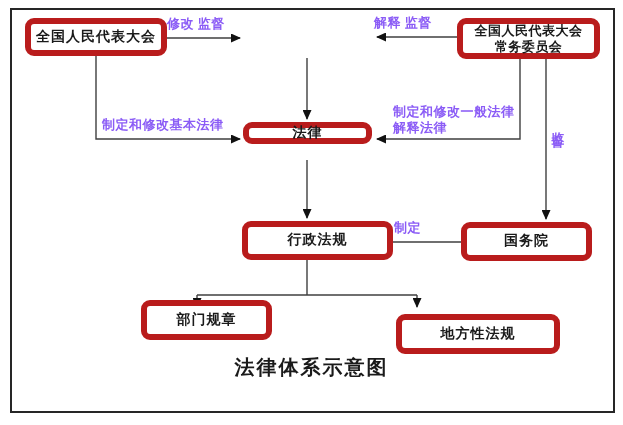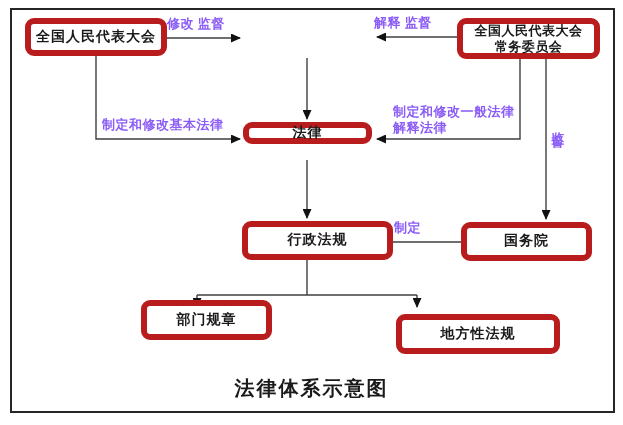--- a/index.html
+++ b/index.html
@@ -30,21 +30,21 @@
     position:absolute;font-size:13px;font-weight:bold;text-align:left;
     white-space:nowrap;letter-spacing:0.5px;line-height:1.25;color:#8b5cf6;
   }
   .lbl-amend    {left:167px; top:16px;  width:74px;}
   .lbl-interp   {left:374px; top:15px;  width:74px;}
   .lbl-basic    {left:102px; top:117px; width:136px;}
   .lbl-general  {left:393px; top:104px; width:128px; white-space:normal;}
   .lbl-supervise{left:549px; top:121px; writing-mode:vertical-rl; letter-spacing:2px;}
   .lbl-enact    {left:394px; top:220px; width:42px;}
   .title{
-    position:absolute;left:0;right:0;top:375px;text-align:center;
+    position:absolute;left:0;right:0;top:354px;text-align:center;
     font-size:20px;font-weight:bold;letter-spacing:2px;padding-left:0;
   }
 </style>
 </head>
 <body>
 
 <div class="canvas">
 
   <div class="frame"></div>
 

